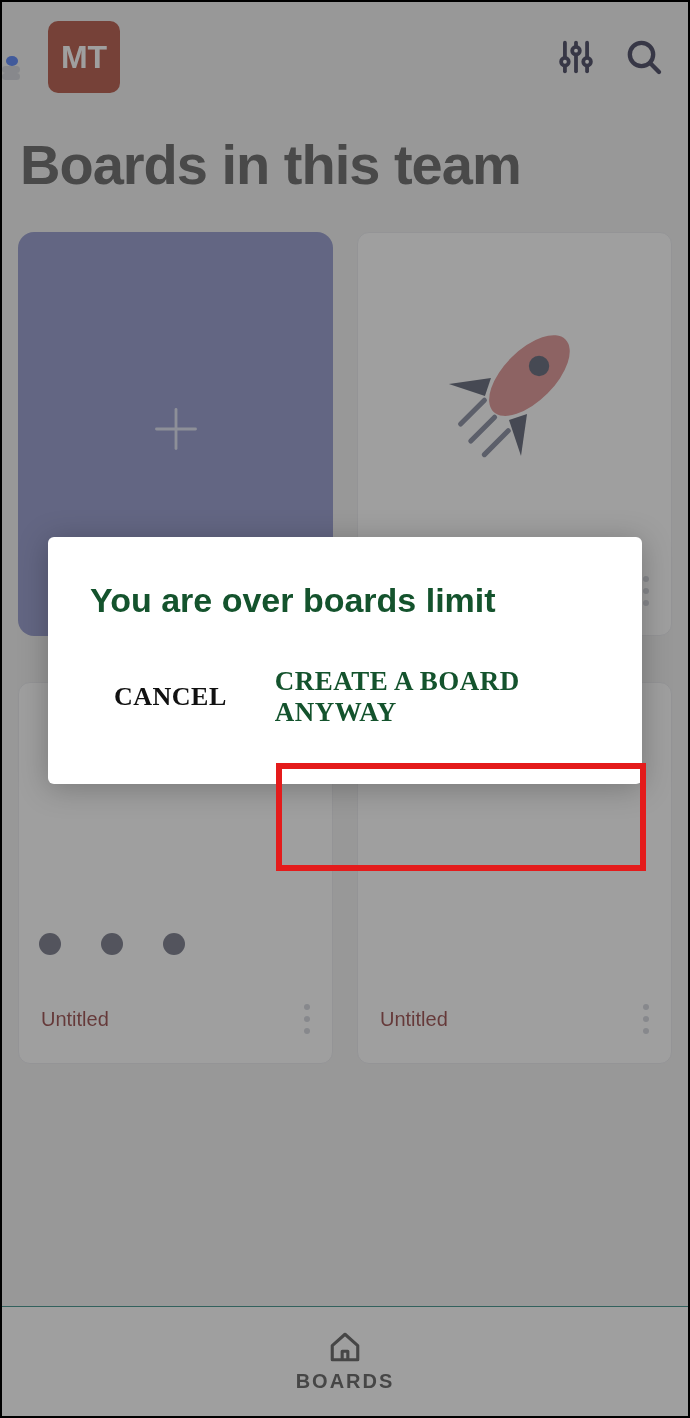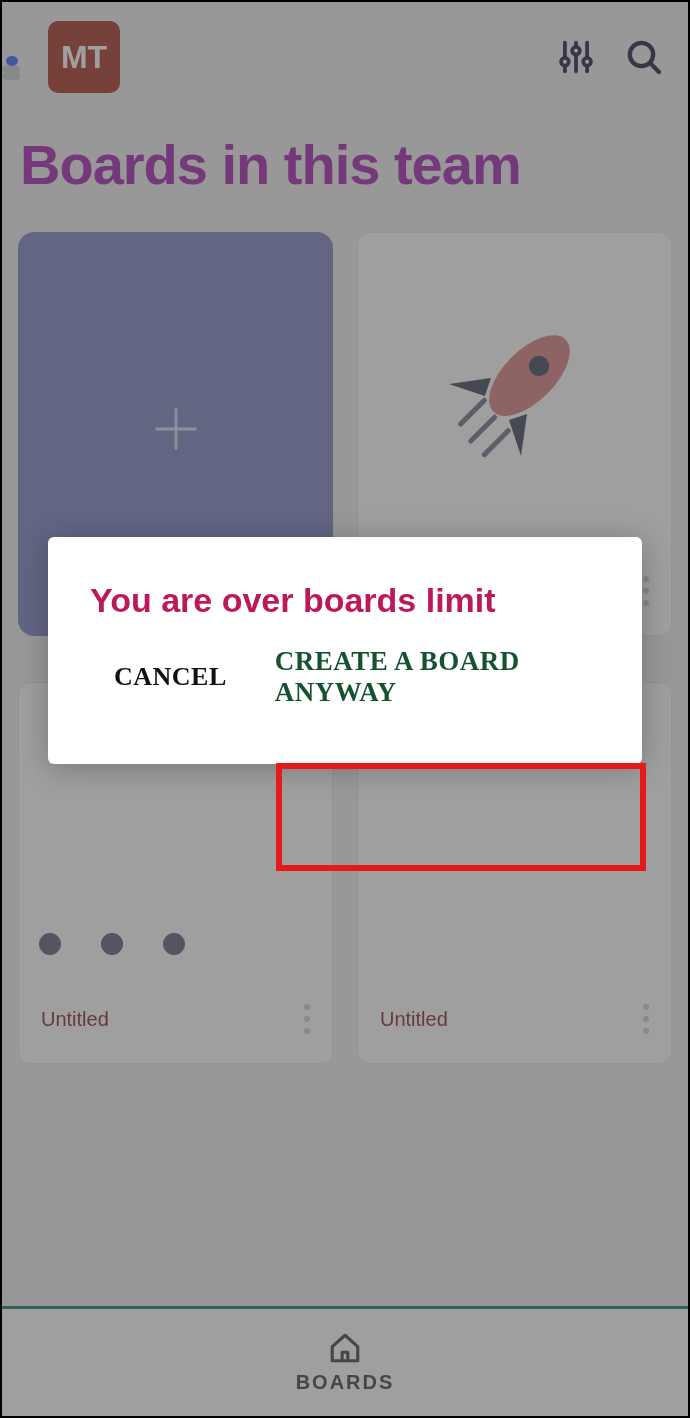--- a/index.html
+++ b/index.html
@@ -8,52 +8,52 @@
 
   
   .header { position: absolute; top: 0; left: 0; right: 0; height: 110px; display: flex; align-items: center; padding: 0 20px; }
   .menu-edge { position: absolute; left: 0; top: 54px; width: 18px; height: 24px; display:flex; flex-direction:column; justify-content:space-between;}
   .menu-dot { width: 12px; height: 12px; border-radius:50%; background:#2f66f5; margin-left:4px;}
   .menu-bar { width: 18px; height: 8px; border-radius: 4px; background:#c9cdd6;}
   .team-badge { width: 72px; height: 72px; background:#a52f1b; border-radius:10px; display:flex; align-items:center; justify-content:center; color:#fff; font-weight:600; font-size:32px; margin-left:26px;}
   .header-spacer { flex:1; }
   .icon-btn { width:48px; height:48px; display:flex; align-items:center; justify-content:center; margin-left:20px; color:#1a1a3a; }
 
-  .page-title { position:absolute; top:130px; left:18px; font-size:56px; font-weight:800; color:#a21caf; letter-spacing:-1px;}
+  .page-title { position:absolute; top:130px; left:18px; font-size:56px; font-weight:800; color:#404040; letter-spacing:-1px;}
 
   
   .grid { position:absolute; top:230px; left:16px; right:16px; display:grid; grid-template-columns: 1fr 1fr; gap: 24px 24px; }
   .add-card { background:#7a82c0; border-radius:16px; height:404px; display:flex; align-items:center; justify-content:center; }
   .add-card .plus { color:#d8dbf0; font-size:60px; font-weight:200; line-height:1;}
   .board-card { background:#fff; border:1px solid #e6e7ec; border-radius:12px; height:404px; display:flex; flex-direction:column; overflow:hidden;}
   .board-thumb { flex:1; display:flex; align-items:center; justify-content:center; }
   .board-footer { height:88px; display:flex; align-items:center; justify-content:space-between; padding:0 22px; }
   .board-title { font-size:20px; color:#7f1d1d; }
   .more-dots { display:flex; flex-direction:column; gap:6px; }
   .more-dots span { width:6px; height:6px; border-radius:50%; background:#c9cdd6; display:block;}
 
   
   .row2 { position:absolute; top:680px; left:16px; right:16px; display:grid; grid-template-columns:1fr 1fr; gap:24px;}
   .board-card2 { background:#fff; border:1px solid #e6e7ec; border-radius:12px; height:382px; display:flex; flex-direction:column; overflow:hidden;}
   .thumb2 { flex:1; display:flex; align-items:flex-end; justify-content:flex-start; padding:0 20px 20px 20px;}
   .dot-cluster { display:flex; gap:40px;}
   .dot-cluster div { width:22px; height:22px; border-radius:50%; background:#575a6e;}
 
   
-  .nav { position:absolute; bottom:0; left:0; right:0; height:110px; background:#fff; border-top:3px solid #0f766e; display:flex;gap:38px; }
+  .nav { position:absolute; bottom:0; left:0; right:0; height:110px; background:#fff; border-top:1px solid #0f766e; display:flex;gap:38px; }
   .nav-item { flex:1; display:flex; flex-direction:column; align-items:center; justify-content:center; gap:6px; color:#3a3a3a;}
   .nav-item.inactive { color:#8d8f9e;}
   .nav-label { font-size:20px; font-weight:600; letter-spacing:2px;}
 
   
   .overlay { position:absolute; inset:0; background:rgba(80,80,80,0.55); }
 
   
   .dialog { position:absolute; left:46px; right:46px; top:535px; background:#fff; border-radius:6px; padding:44px 42px 30px 42px; box-shadow:0 4px 30px rgba(0,0,0,0.25);}
-  .dialog-title { font-size:34px; font-weight:700; color:#be185d; }
+  .dialog-title { font-size:34px; font-weight:700; color:#14532d; margin-bottom:20px;}
   .dialog-body { font-size:28px; color:#222; line-height:1.35; margin-bottom:70px;}
   .dialog-actions { display:flex; justify-content:flex-end; align-items:center; gap:0;font-family:Liberation Serif, serif;}
   .btn-cancel { font-size:26px; font-weight:700; color:#111; padding:22px 24px; letter-spacing:0.5px;}
   .btn-create { font-size:27px; font-weight:700; color:#14532d; padding:26px 24px; letter-spacing:0.5px; }
 
   
   .highlight-box { position:absolute; border:6px solid #e41b1b; pointer-events:none; }
 </style>
 </head>
 <body>

